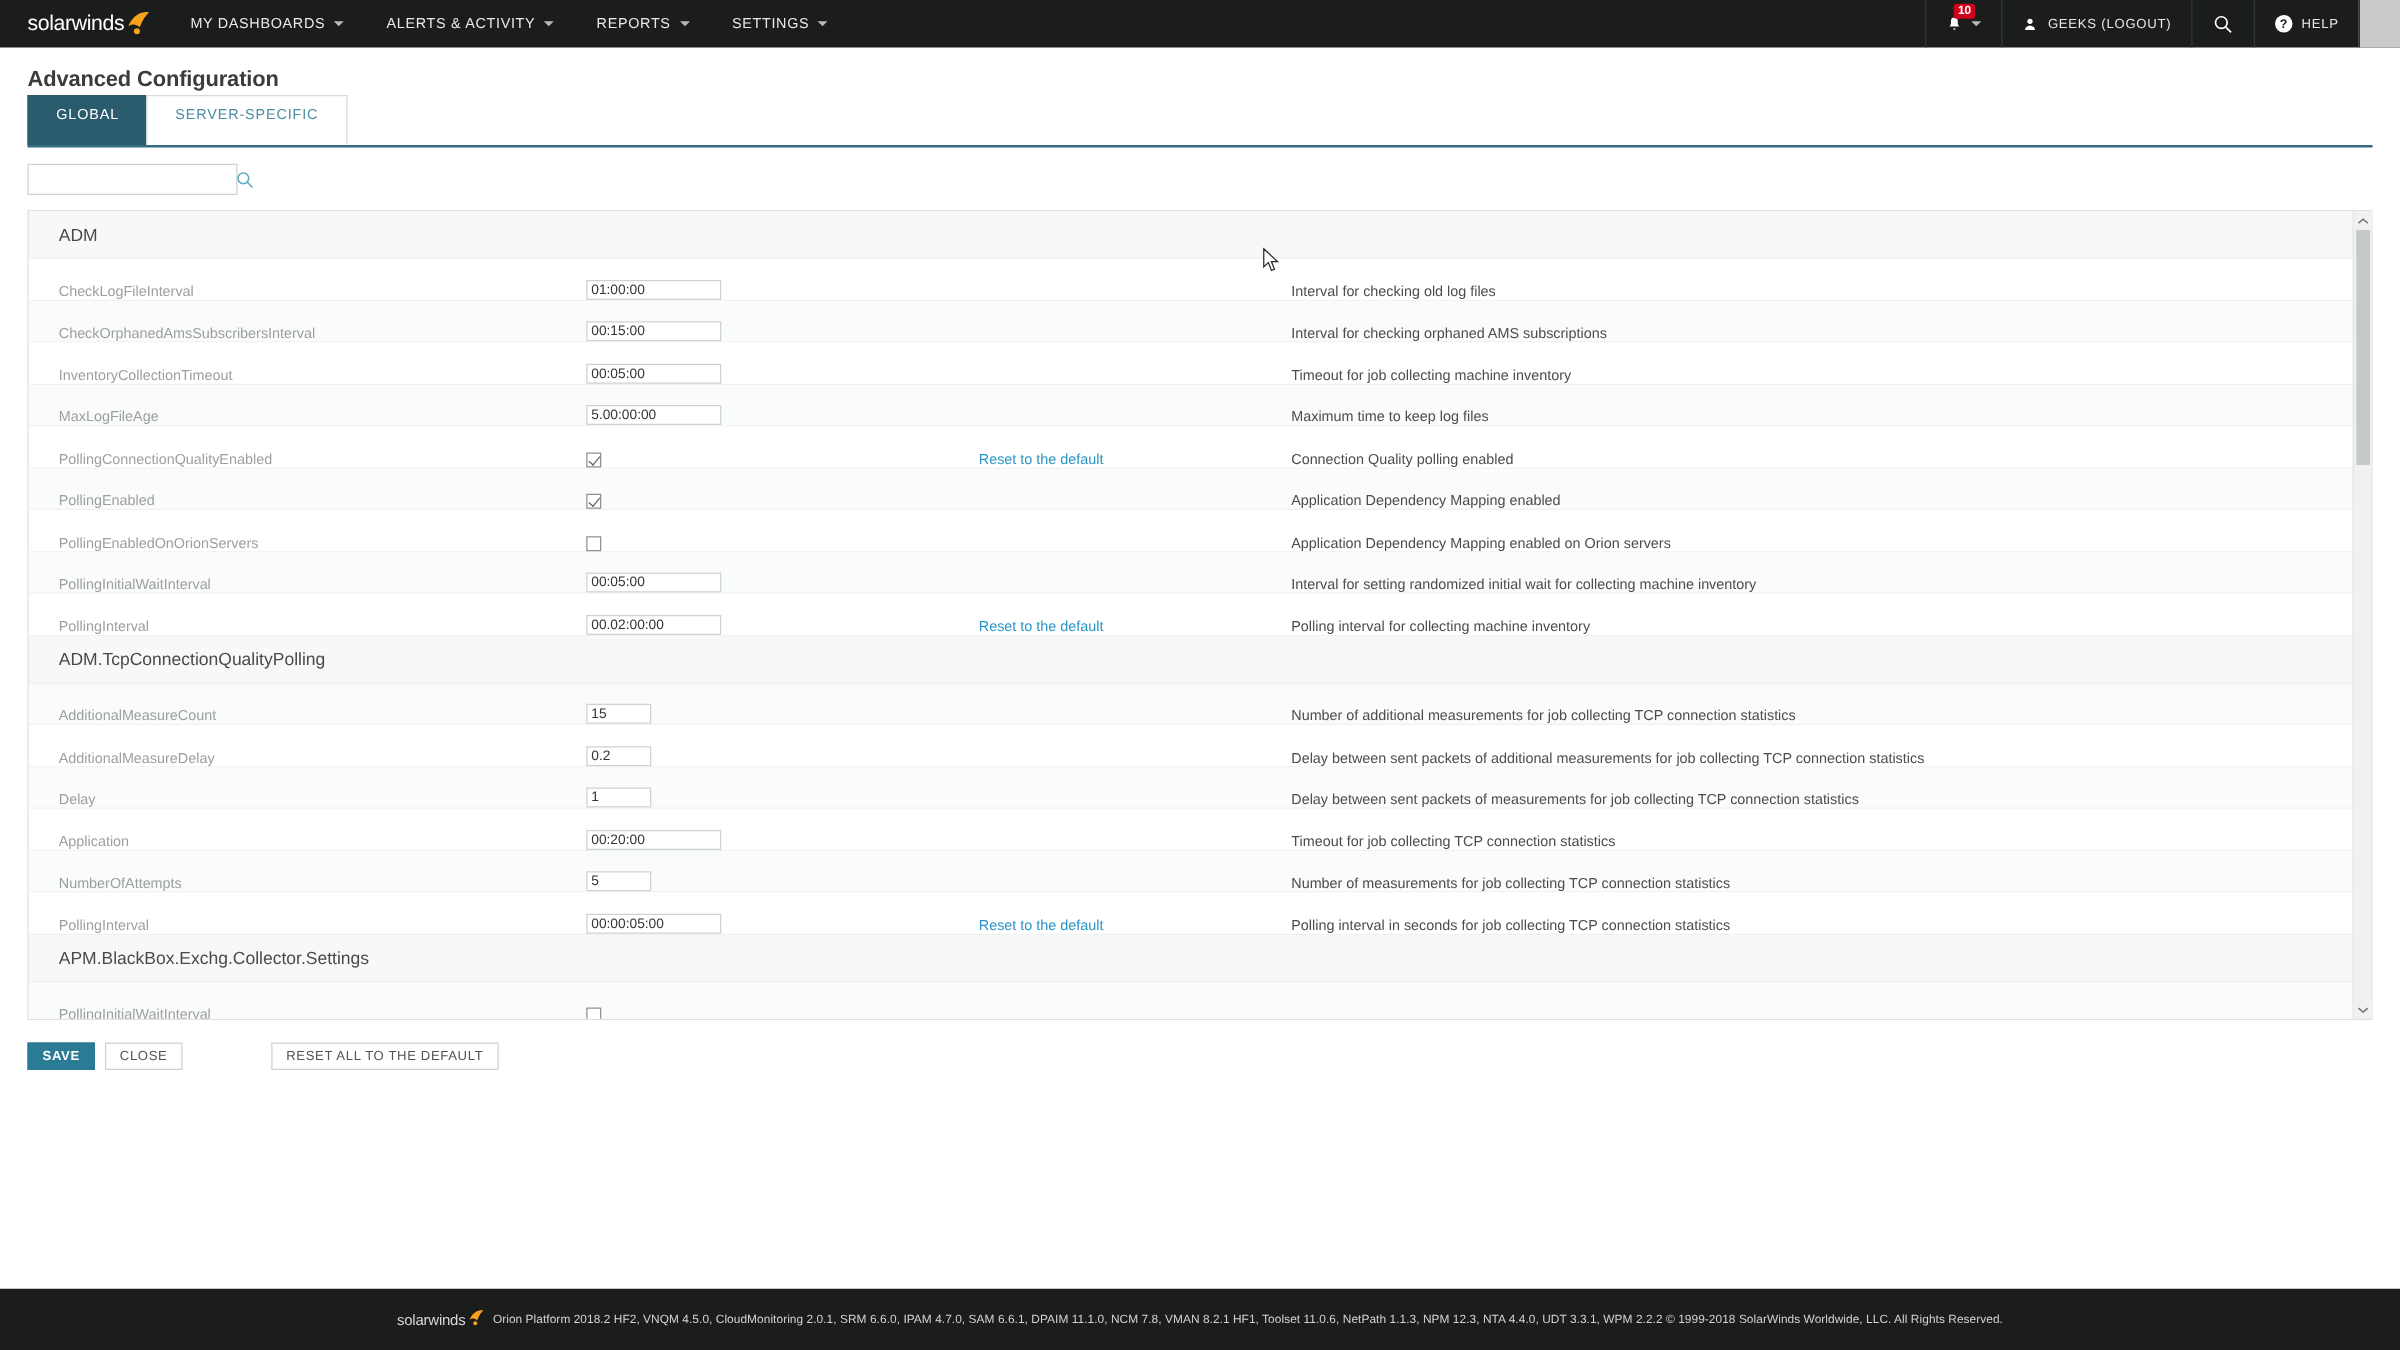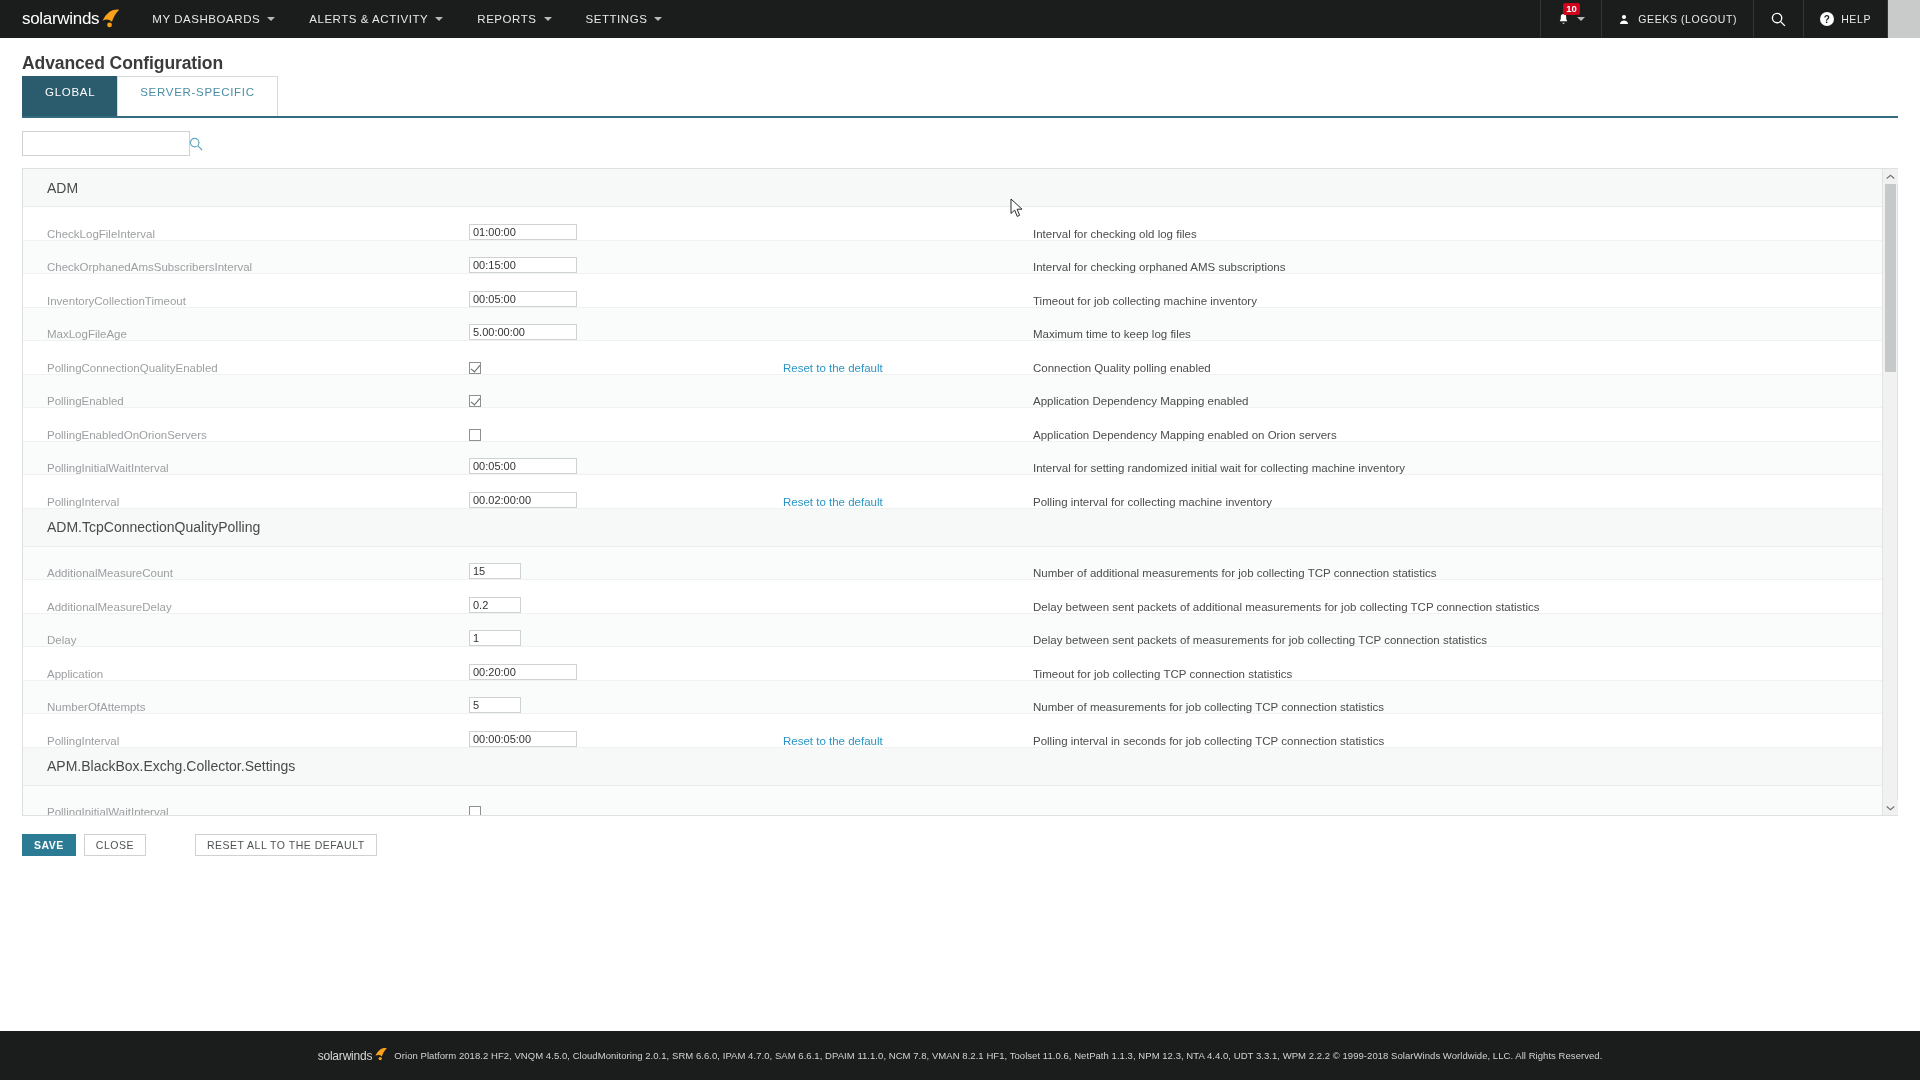--- a/index.html
+++ b/index.html
@@ -287,21 +287,21 @@
     background: #fff;
     color: #4f5355;
     white-space: nowrap;
   }
   .btn.primary {
     background: #2a7b93;
     border-color: #2a7b93;
     color: #fff;
     font-weight: bold;
   }
-  .btn.spaced { margin-left: 41px; }
+  .btn.spaced { margin-left: 63px; }
 
   
   #footer {
     position: absolute;
     left: 0; bottom: 0;
     width: 1920px; height: 49px;
     background: #1b1d1d;
     display: flex; align-items: center; justify-content: center;
     gap: 6px;
   }

